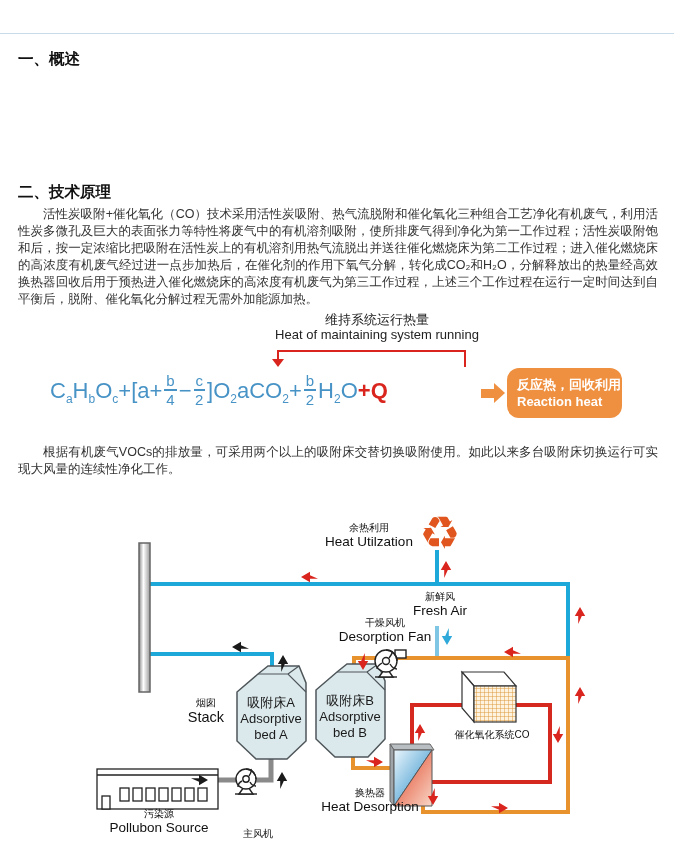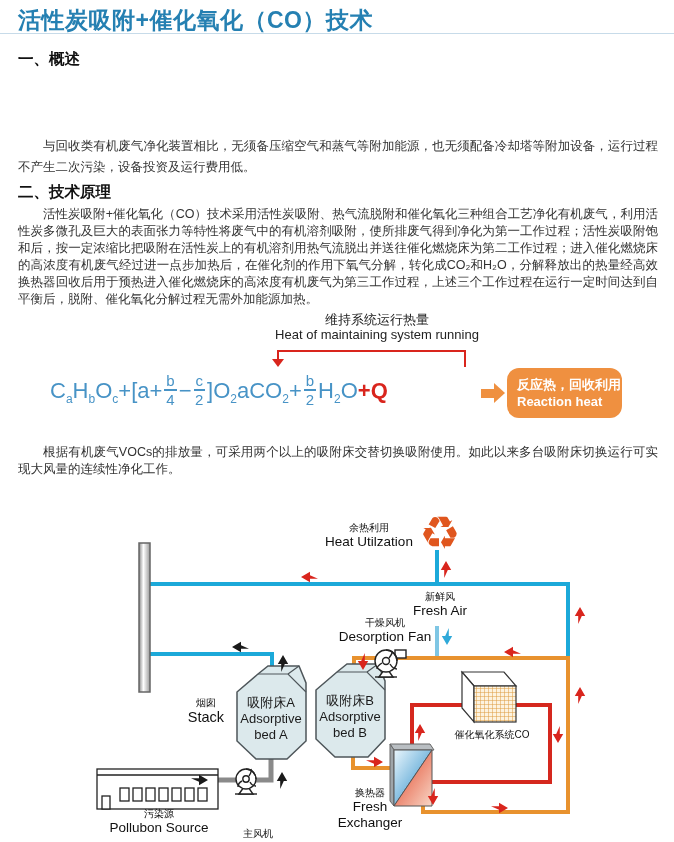--- a/index.html
+++ b/index.html
@@ -47,25 +47,23 @@
   .dlab{text-align:center;color:#101010;line-height:1.2;}
   .dlab .zh{display:block;font-size:10px;}
   .dlab .en{display:block;font-size:13.5px;}
   .bedlab{text-align:center;color:#1b1b1b;font-size:13px;line-height:16px;}
 </style>
 </head>
 <body>
 
 <div class="page">
 
-  <div class="abs page-title">活性炭吸附+催化氧化（CO）技术</div>
   <div class="abs title-rule"></div>
 
   <div class="abs sec-h" style="top:49px;">一、概述</div>
-  <div class="abs para lh21" style="top:136px;">与回收类有机废气净化装置相比，无须备压缩空气和蒸气等附加能源，也无须配备冷却塔等附加设备，运行过程不产生二次污染，设备投资及运行费用低。</div>
 
   <div class="abs sec-h" style="top:182px;">二、技术原理</div>
   <div class="abs para lh17" style="top:206px;">活性炭吸附+催化氧化（CO）技术采用活性炭吸附、热气流脱附和催化氧化三种组合工艺净化有机废气，利用活性炭多微孔及巨大的表面张力等特性将废气中的有机溶剂吸附，使所排废气得到净化为第一工作过程；活性炭吸附饱和后，按一定浓缩比把吸附在活性炭上的有机溶剂用热气流脱出并送往催化燃烧床为第二工作过程；进入催化燃烧床的高浓度有机废气经过进一点步加热后，在催化剂的作用下氧气分解，转化成CO₂和H₂O，分解释放出的热量经高效换热器回收后用于预热进入催化燃烧床的高浓度有机废气为第三工作过程，上述三个工作过程在运行一定时间达到自平衡后，脱附、催化氧化分解过程无需外加能源加热。</div>
 
   <div class="abs f-ann f-ann-zh">维持系统运行热量</div>
   <div class="abs f-ann f-ann-en">Heat of maintaining system running</div>
   <div class="abs brk brk-h"></div>
   <div class="abs brk brk-l"></div>
   <div class="abs brk-la"></div>
   <div class="abs brk brk-r"></div>
@@ -217,21 +215,21 @@
   <div class="abs bedlab" style="left:317px;top:693px;width:66px;">
     <span style="display:block;">吸附床B</span>
     <span style="display:block;">Adsorptive</span>
     <span style="display:block;">bed B</span>
   </div>
   <div class="abs dlab" style="left:436px;top:729px;width:112px;">
     <span class="zh">催化氧化系统CO</span>
   </div>
   <div class="abs dlab" style="left:320px;top:787px;width:100px;">
     <span class="zh">换热器</span>
-    <span class="en">Fresh Exchanger</span>
+    <span class="en">Heat Desorption</span>
   </div>
   <div class="abs dlab" style="left:222px;top:800px;width:72px;margin-top:28px;">
     <span class="zh">主风机</span>
     <span class="en">Main Fan</span>
   </div>
   <div class="abs dlab" style="left:103px;top:808px;width:112px;">
     <span class="zh">污染源</span>
     <span class="en">Pollubon Source</span>
   </div>
 

